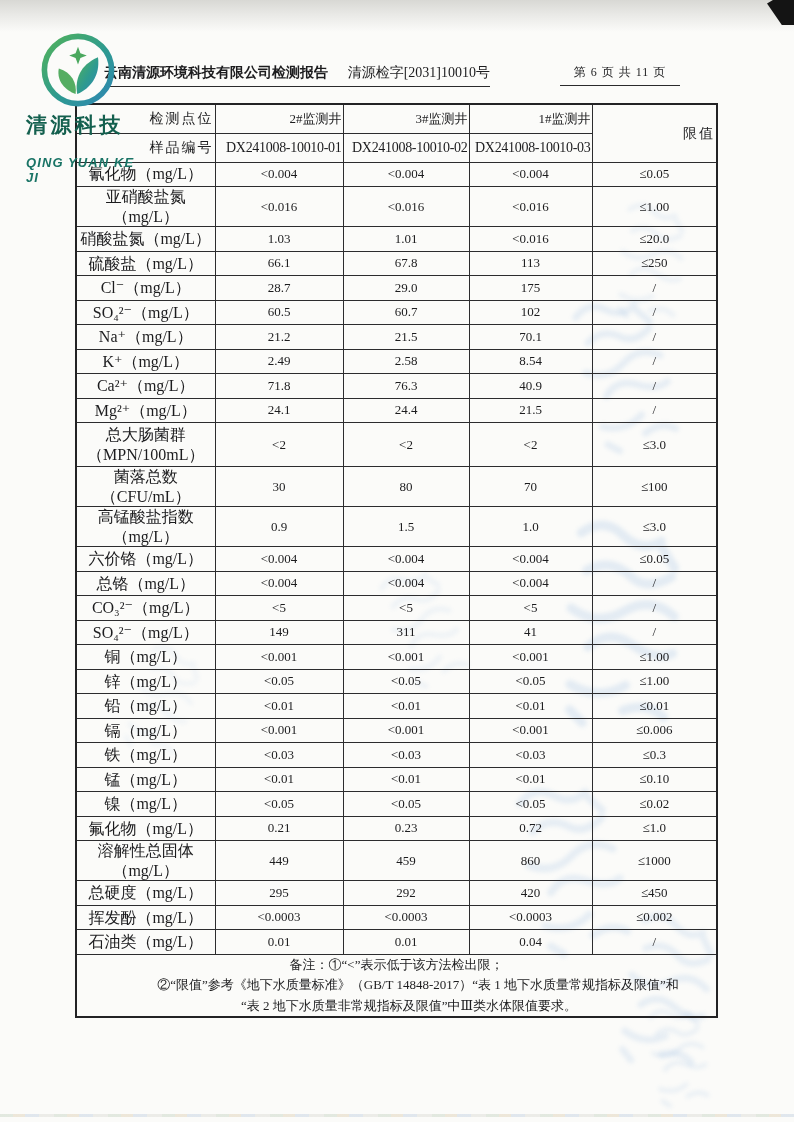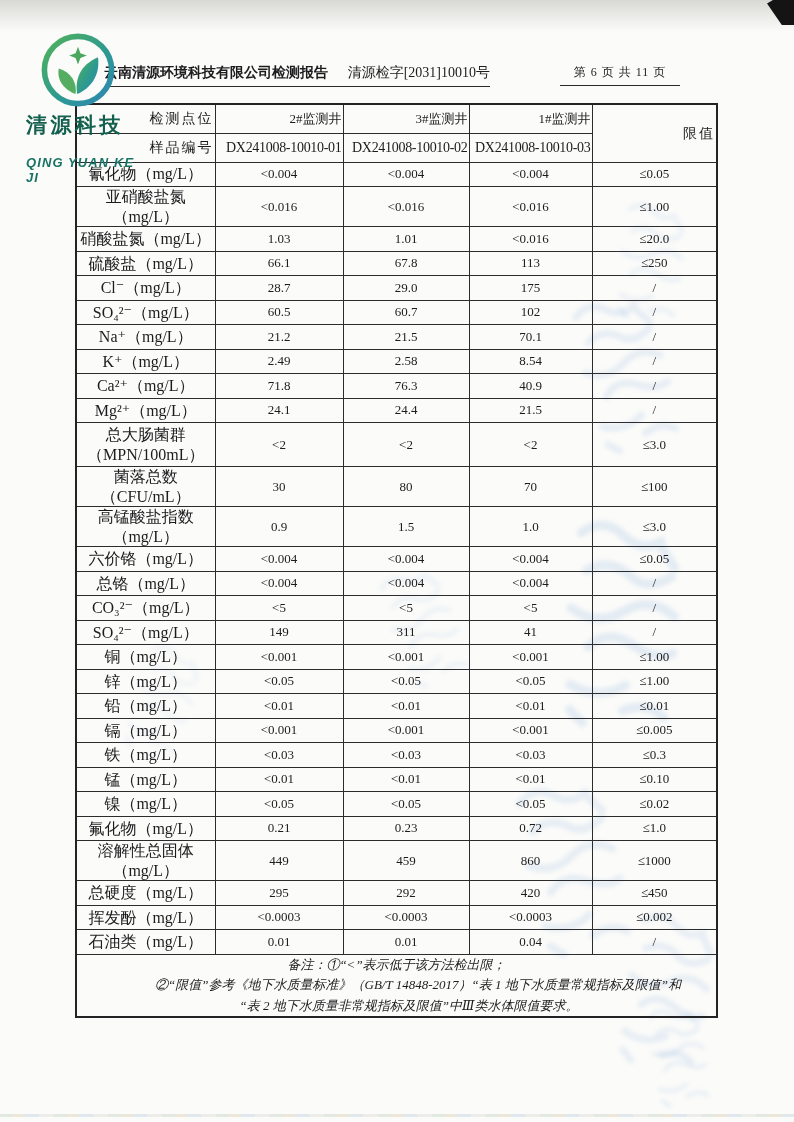--- a/index.html
+++ b/index.html
@@ -53,21 +53,21 @@
   .report-table th, .report-table td {
     border:1px solid #2c2c2e; text-align:center; vertical-align:middle;
     font-weight:normal; height:24.5px; line-height:1.22; padding:0 1px; overflow:hidden;
   }
   .report-table thead th { height:29px;text-align:right; }
   .lbl { letter-spacing:2px; font-size:14px; }
   .sid { font-size:14px; letter-spacing:-0.3px; }
   .param { font-size:16px; }
   tr.tall td { height:44px; }
   .note-cell { height:70px; text-align:left; padding:3px 8px; font-size:13px; }
-  .note-line { line-height:1.58;font-style:italic; }
+  .note-line { line-height:1.58; }
   .note-line:nth-child(2) { padding-left:43px; }
   .note-line:nth-child(3) { padding-left:25px; }
 </style>
 </head>
 <body>
 
 <div class="scan-top-band"></div>
 <div class="corner-mark"></div>
 <div class="scan-bottom-noise"></div>
 
@@ -297,21 +297,21 @@
         <td>&lt;0.01</td>
         <td>&lt;0.01</td>
         <td>&lt;0.01</td>
         <td>≤0.01</td>
       </tr>
       <tr>
         <td class="param">镉（mg/L）</td>
         <td>&lt;0.001</td>
         <td>&lt;0.001</td>
         <td>&lt;0.001</td>
-        <td>≤0.005</td>
+        <td>≤0.006</td>
       </tr>
       <tr>
         <td class="param">铁（mg/L）</td>
         <td>&lt;0.03</td>
         <td>&lt;0.03</td>
         <td>&lt;0.03</td>
         <td>≤0.3</td>
       </tr>
       <tr>
         <td class="param">锰（mg/L）</td>

